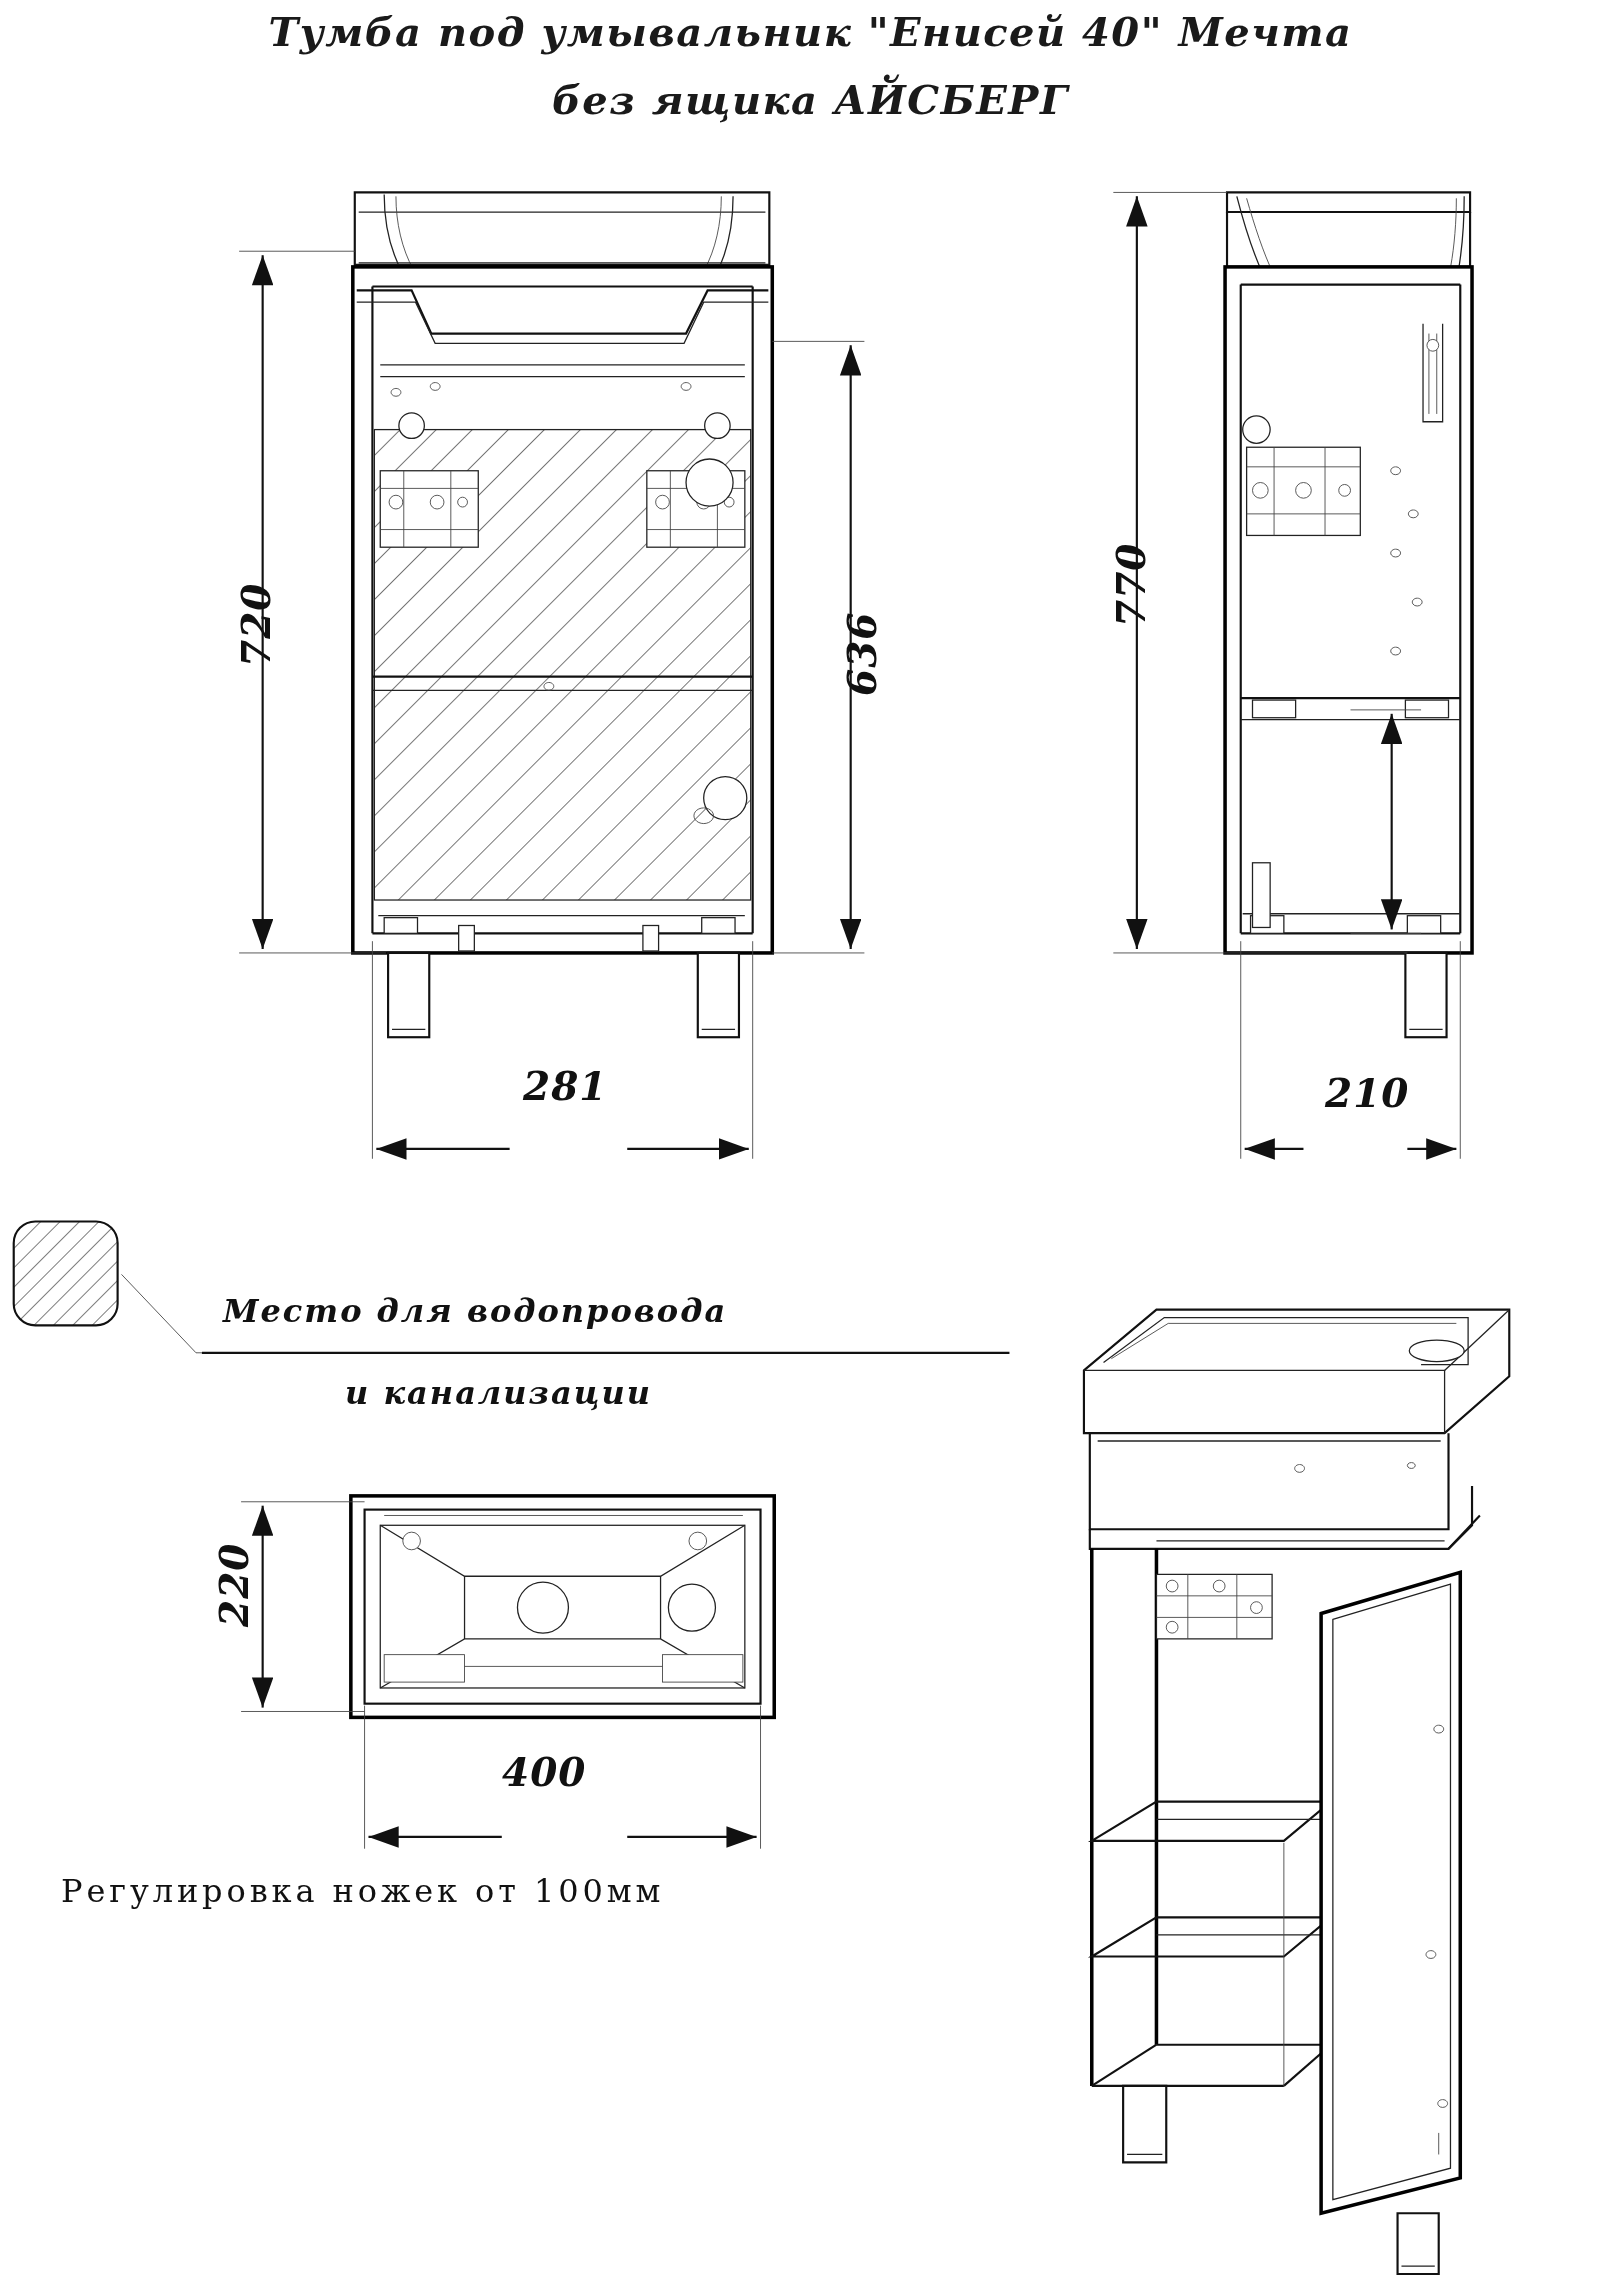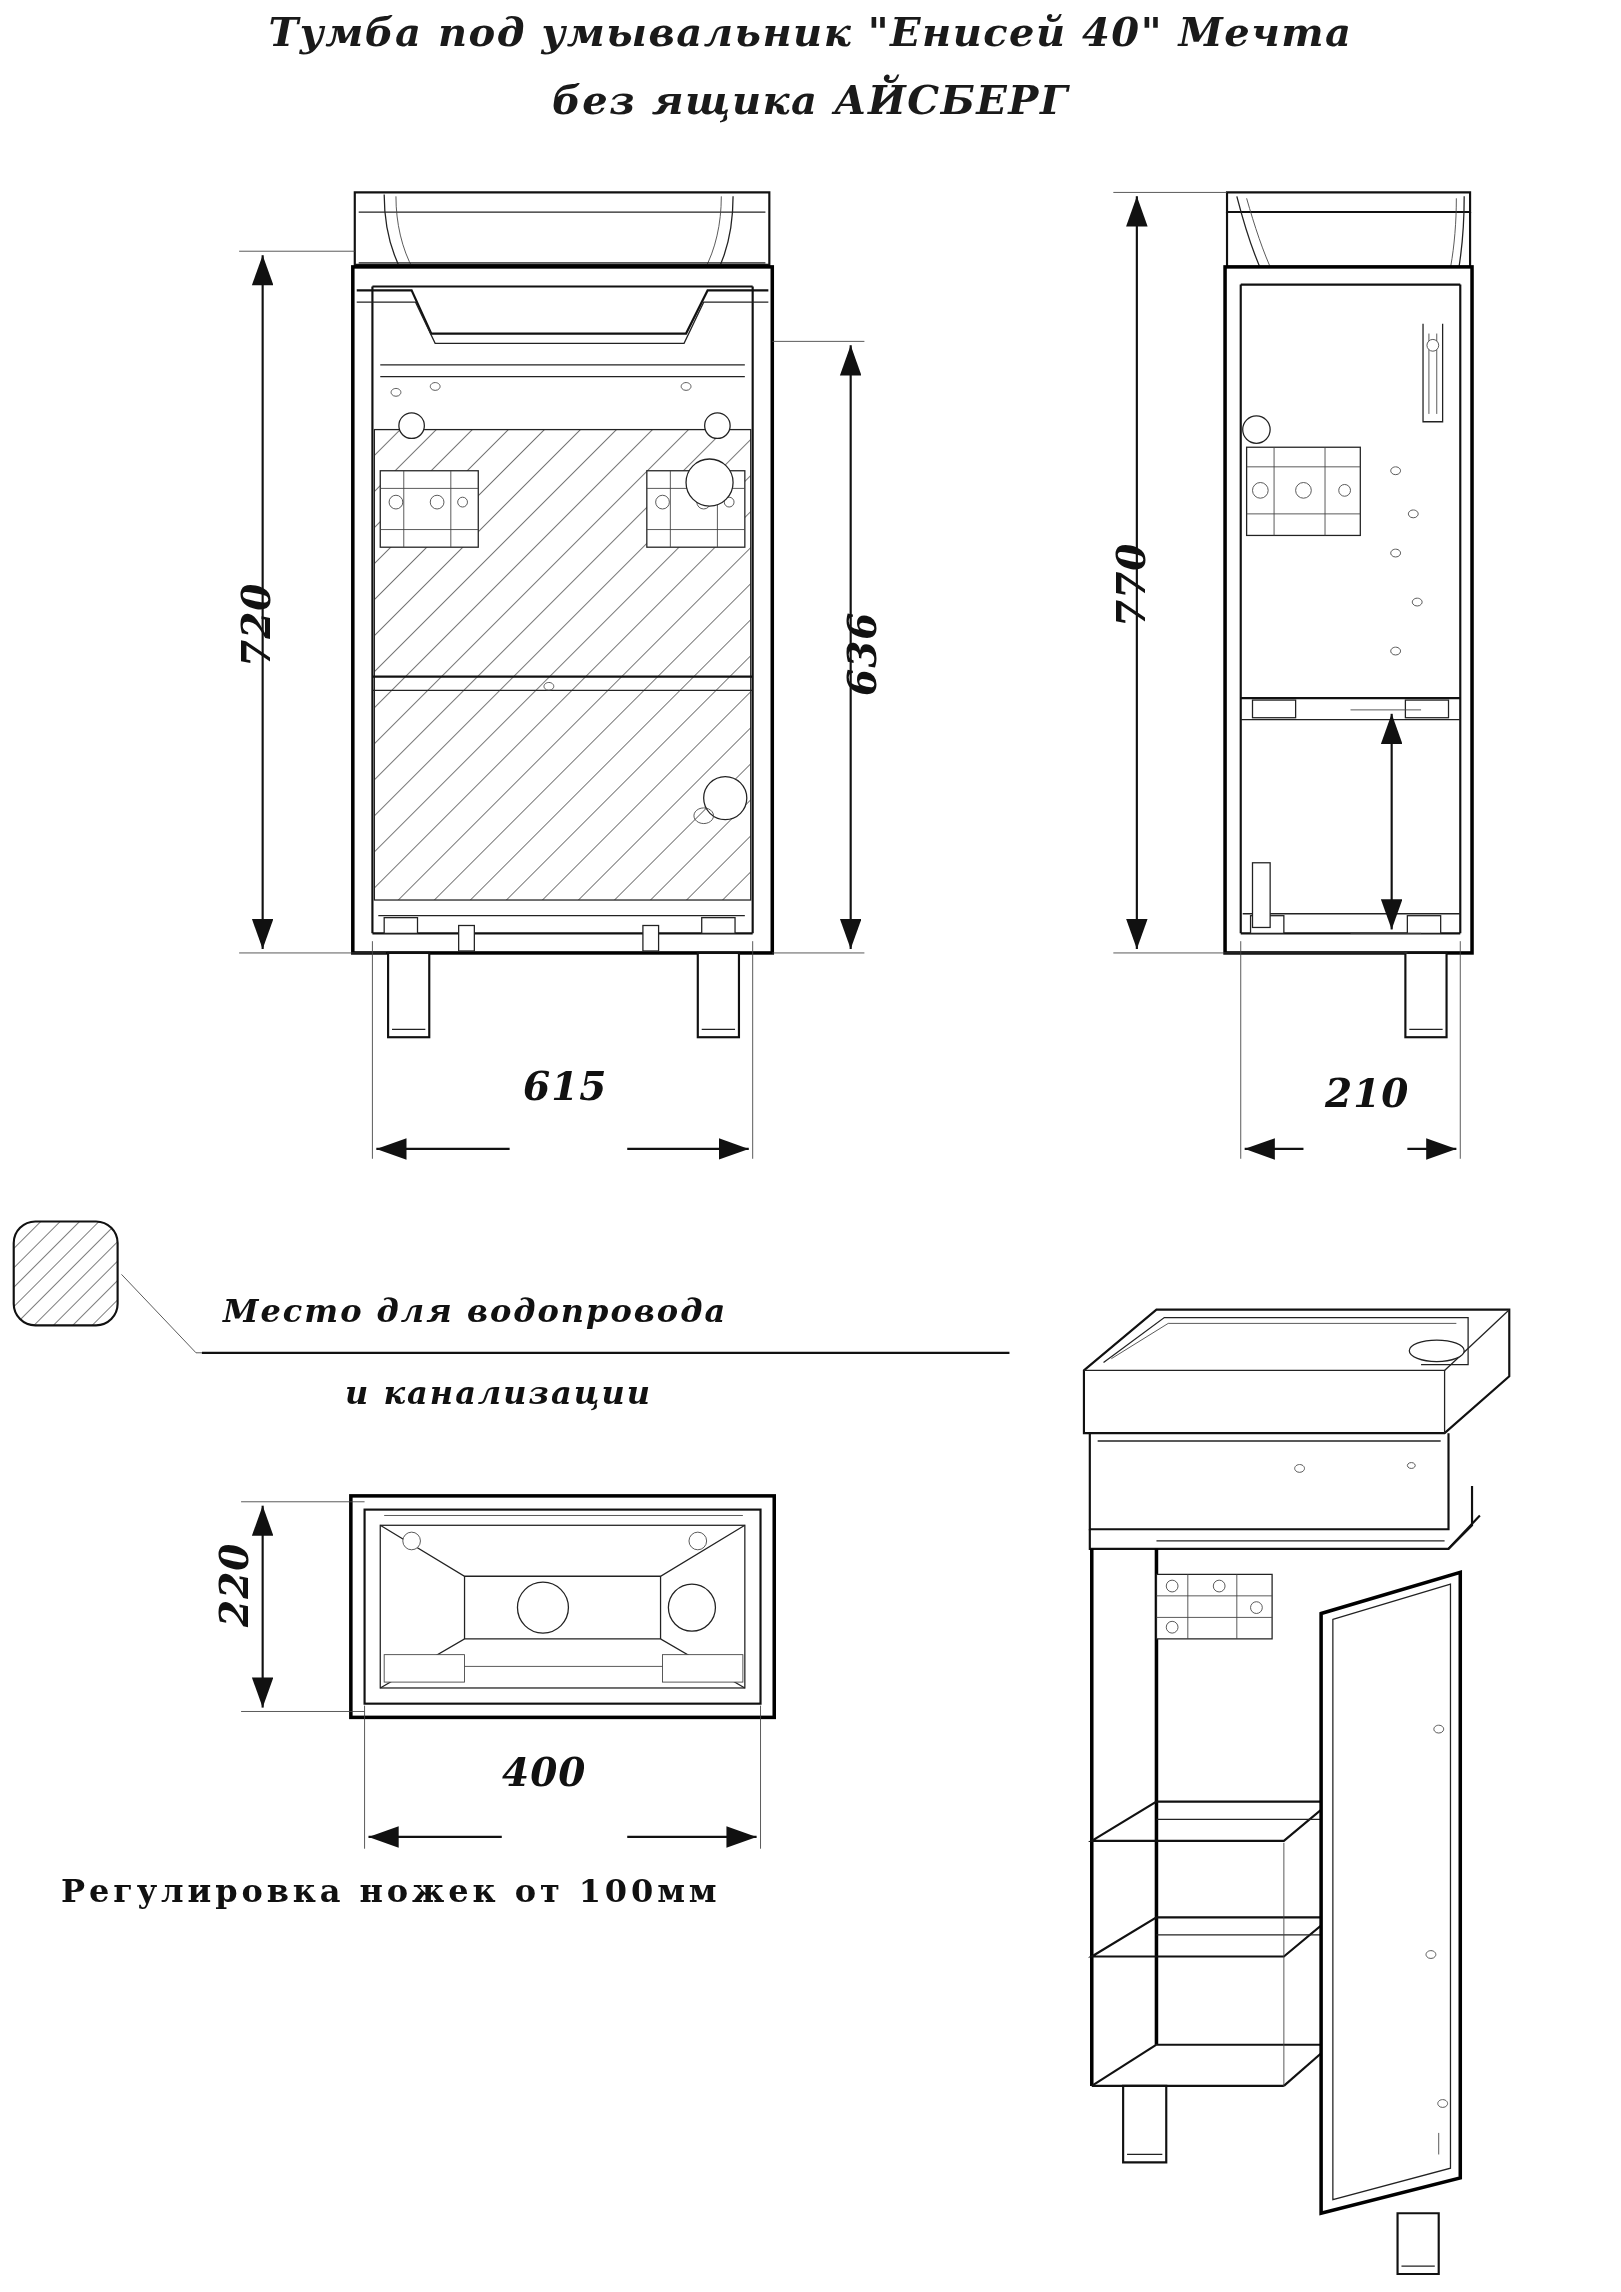--- a/index.html
+++ b/index.html
@@ -54,42 +54,42 @@
     font-family: "DejaVu Serif", serif;
     font-style: italic;
     font-weight: 700;
     font-size: 32px;
     letter-spacing: 2px;
     color: #111;
     white-space: nowrap;
   }
   .note.upright {
     font-style: normal;
-    font-weight: 700;
+    font-weight: 400;
     letter-spacing: 3.9px;
     text-align: center;
   }
   svg { display: block; }
   .ln { stroke: #111; fill: none; stroke-width: 2.2; }
   .ln-thin { stroke: #222; fill: none; stroke-width: 1.3; }
   .ln-hair { stroke: #444; fill: none; stroke-width: 0.9; }
   .ln-thick { stroke: #000; fill: none; stroke-width: 3.6; }
   .fillw { fill: #ffffff; }
 </style>
 </head>
 <body>
 
 <div id="sheet">
 
   <div class="title-line" id="title1">Тумба под умывальник "Енисей 40" Мечта</div>
   <div class="title-line" id="title2">без ящика АЙСБЕРГ</div>
 
   <div class="dimtext vert" style="left:233px; top:667px;">720</div>
   <div class="dimtext vert" style="left:839px; top:696px;">636</div>
-  <div class="dimtext" style="left:523px; top:1063px;">615</div>
+  <div class="dimtext" style="left:523px; top:1063px;">281</div>
 
   <div class="dimtext vert" style="left:1108px; top:627px;">770</div>
   <div class="dimtext vert" style="left:1362px; top:799px;">236</div>
   <div class="dimtext" style="left:1325px; top:1070px;text-align:right;">210</div>
 
   <div class="dimtext vert" style="left:211px; top:1627px;">220</div>
   <div class="dimtext" style="left:502px; top:1749px;text-align:center;">400</div>
 
   <div class="note" style="left:223px; top:1292px;">Место для водопровода</div>
   <div class="note" style="left:345px; top:1374px;">и канализации</div>

